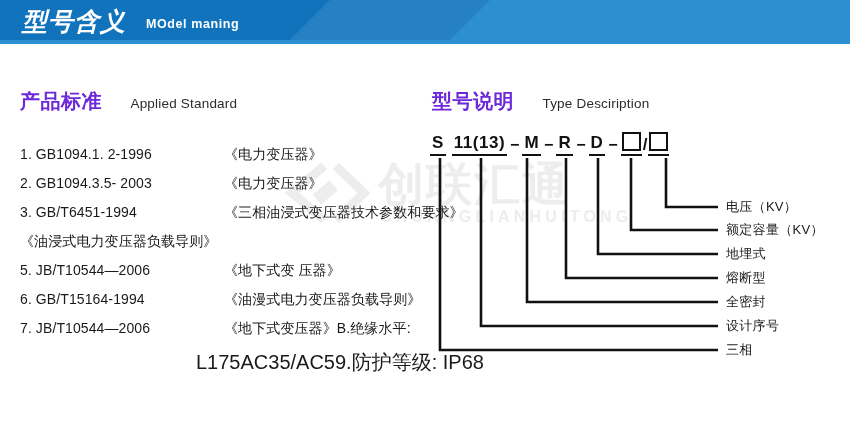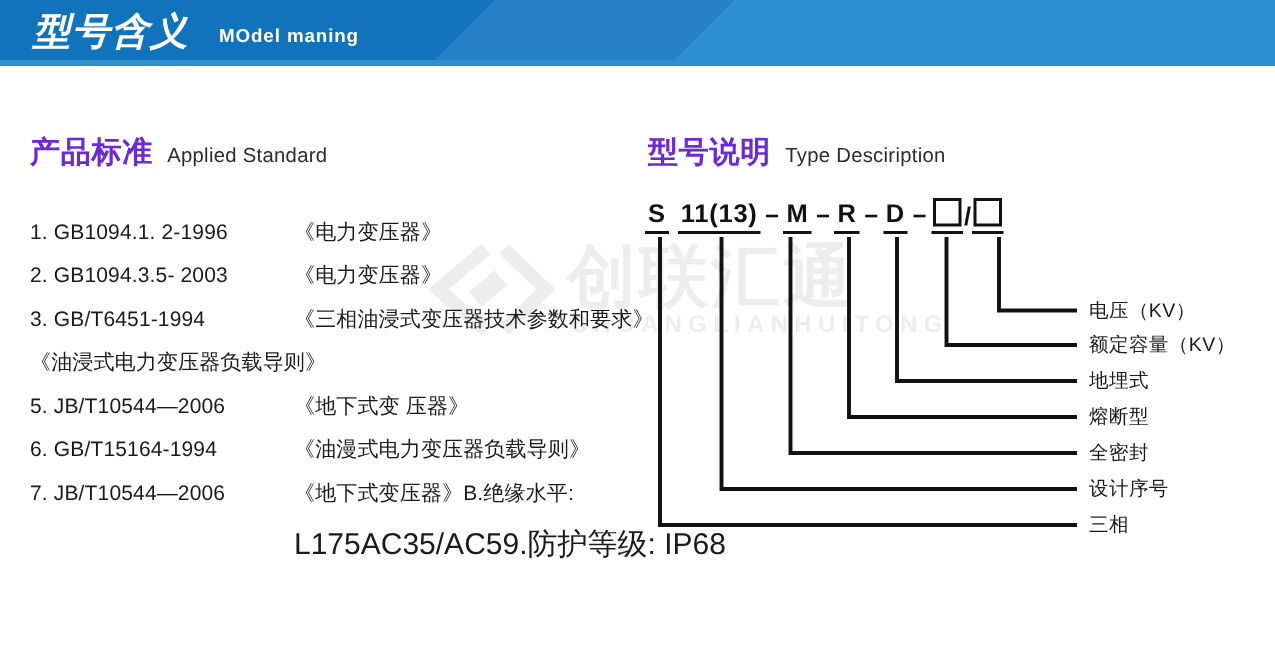--- a/index.html
+++ b/index.html
@@ -125,38 +125,39 @@
   .sec-head .cn {
     font-size: 20px;
     font-weight: bold;
     color: #6d28d9;
     letter-spacing: 0.5px;
   }
   .sec-head .en {
     font-size: 13.5px;
     font-weight: normal;
     color: #2b2b2b;
-    margin-left: 5px;
+    margin-left: 24px;
     letter-spacing: 0.2px;
   }
   #applied-standard-heading { left: 20px; top: 88px; }
   #type-description-heading { left: 432px; top: 88px; }
 
   
   .std-list {
     position: absolute;
     left: 20px;
     top: 146px;
     width: 400px;
   }
   .std-row {
     display: flex;
     align-items: baseline;
     height: 29px;
     white-space: nowrap;
+    gap: 28px;
   }
   .std-code {
     font-size: 14px;
     color: #1a1a1a;
     width: 176px;
     flex: 0 0 176px;
     letter-spacing: 0.1px;
   }
   .std-title {
     font-size: 14px;

